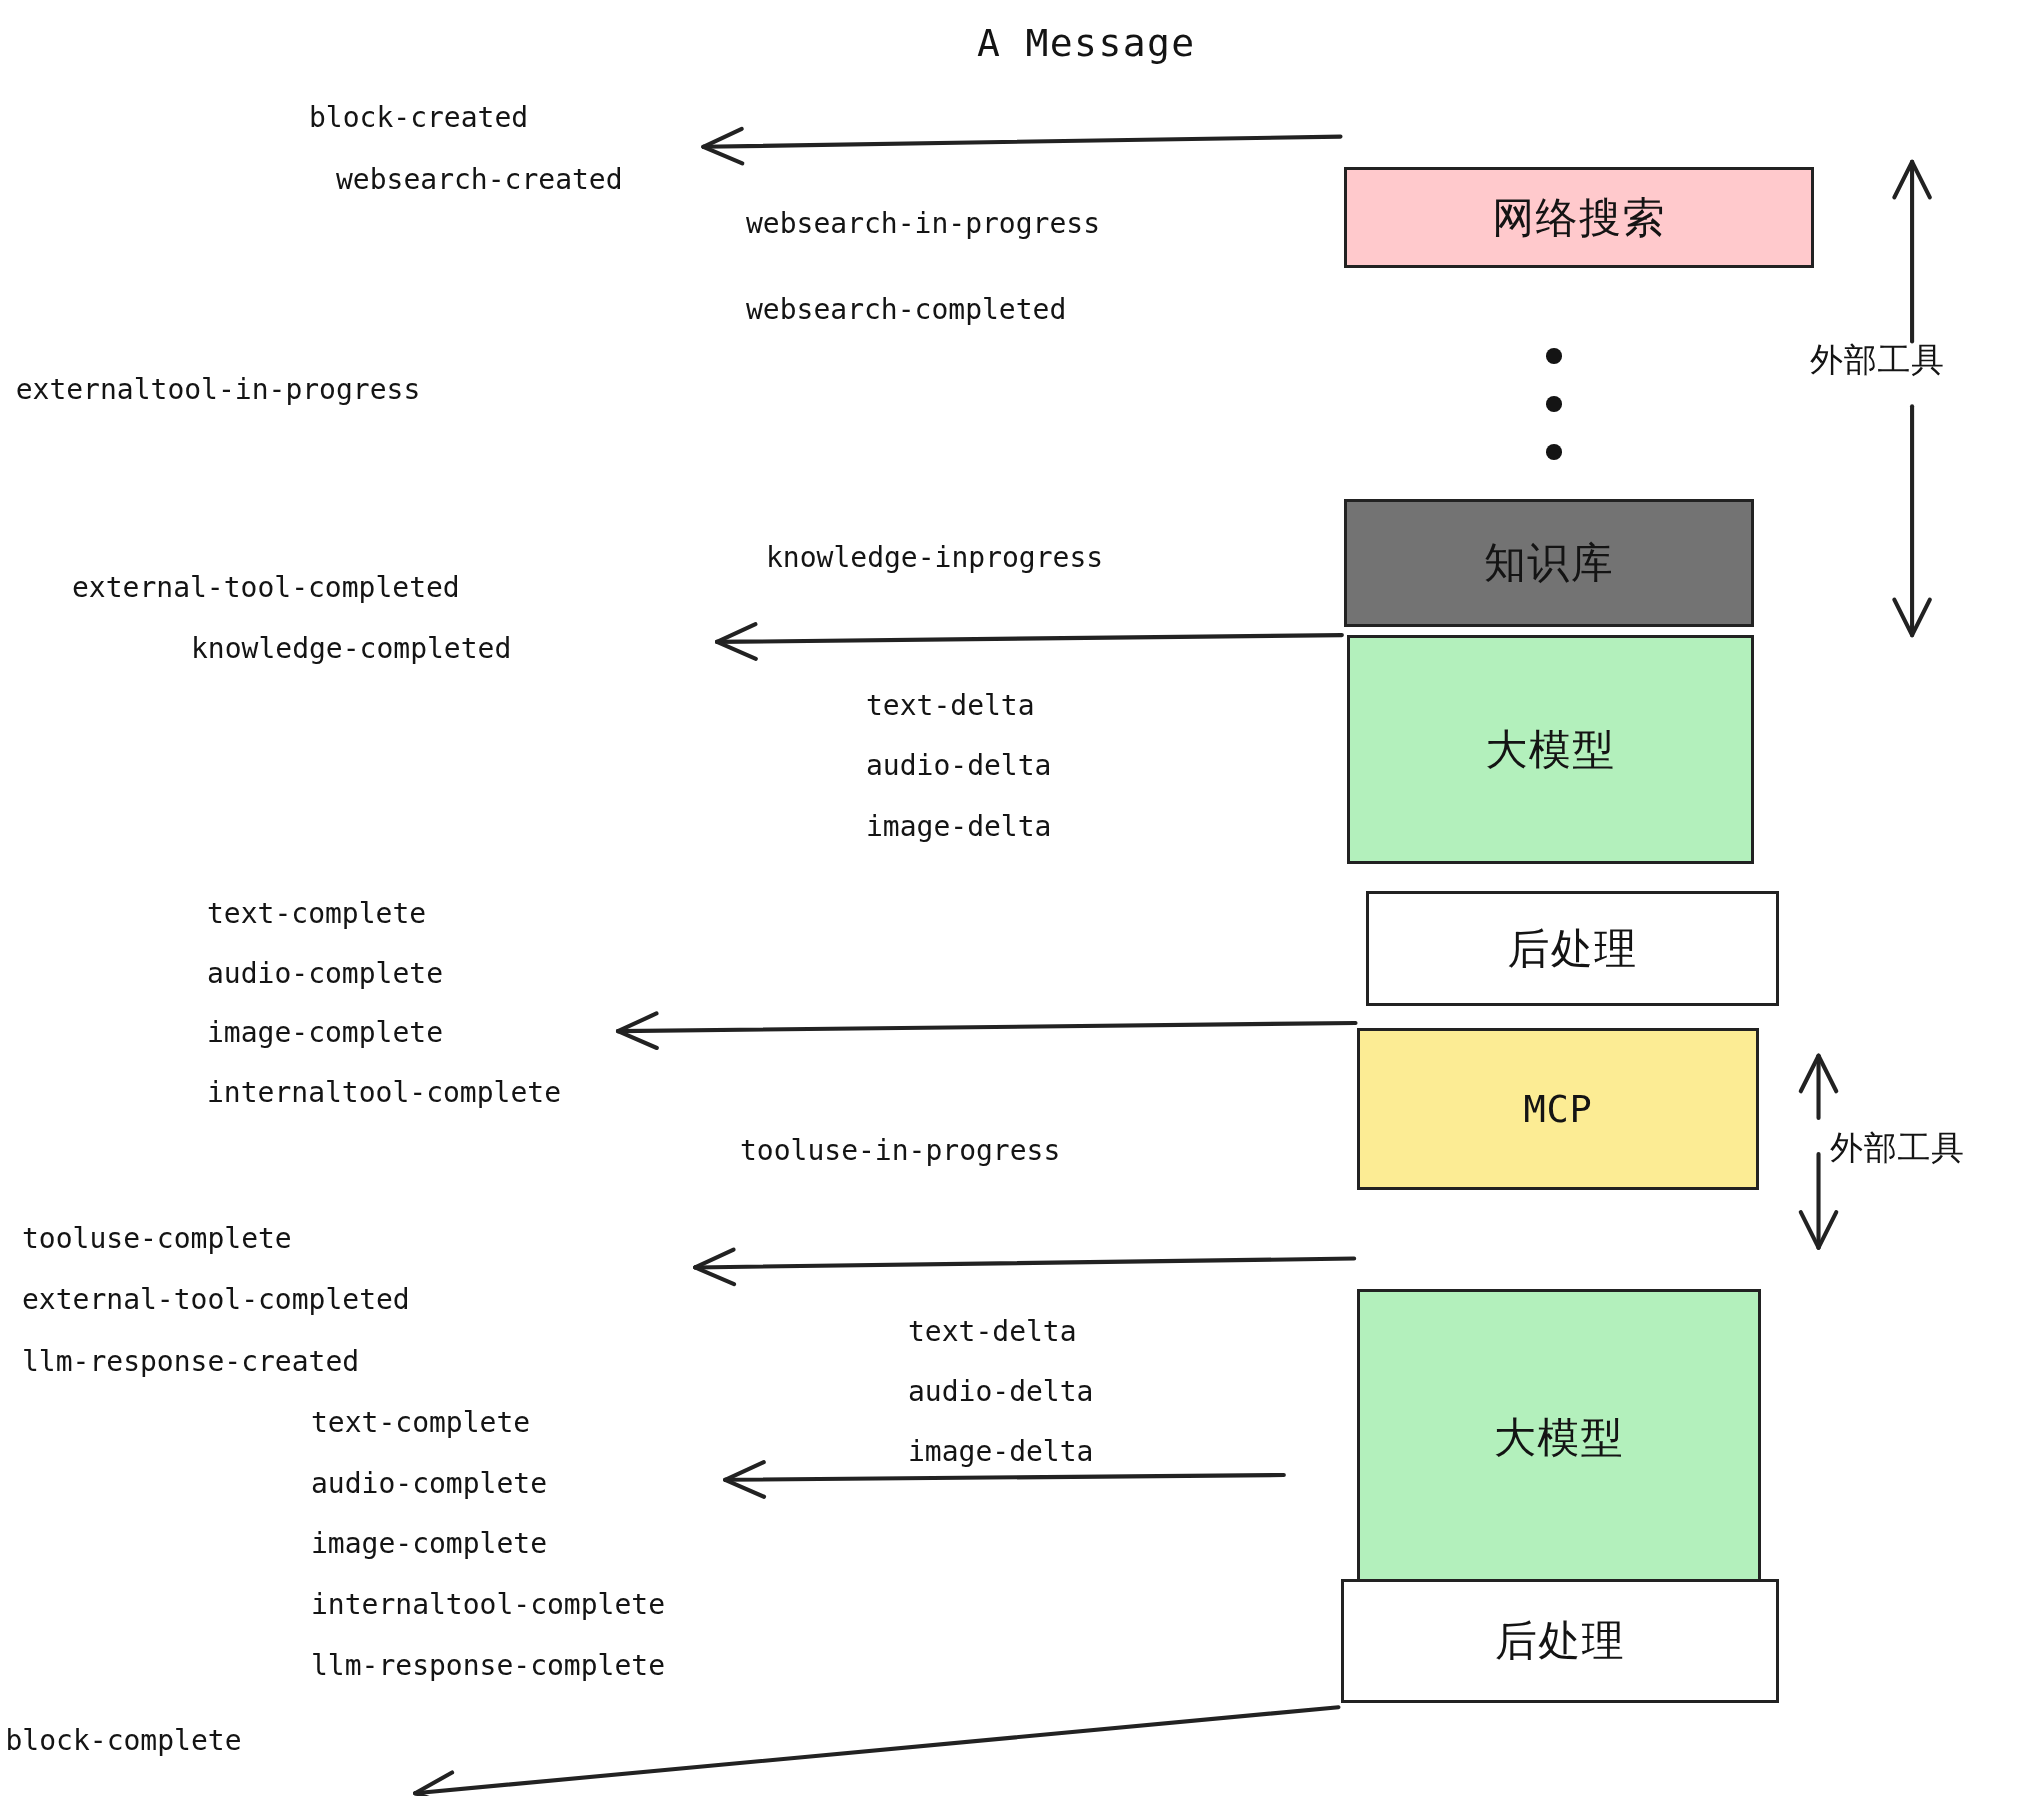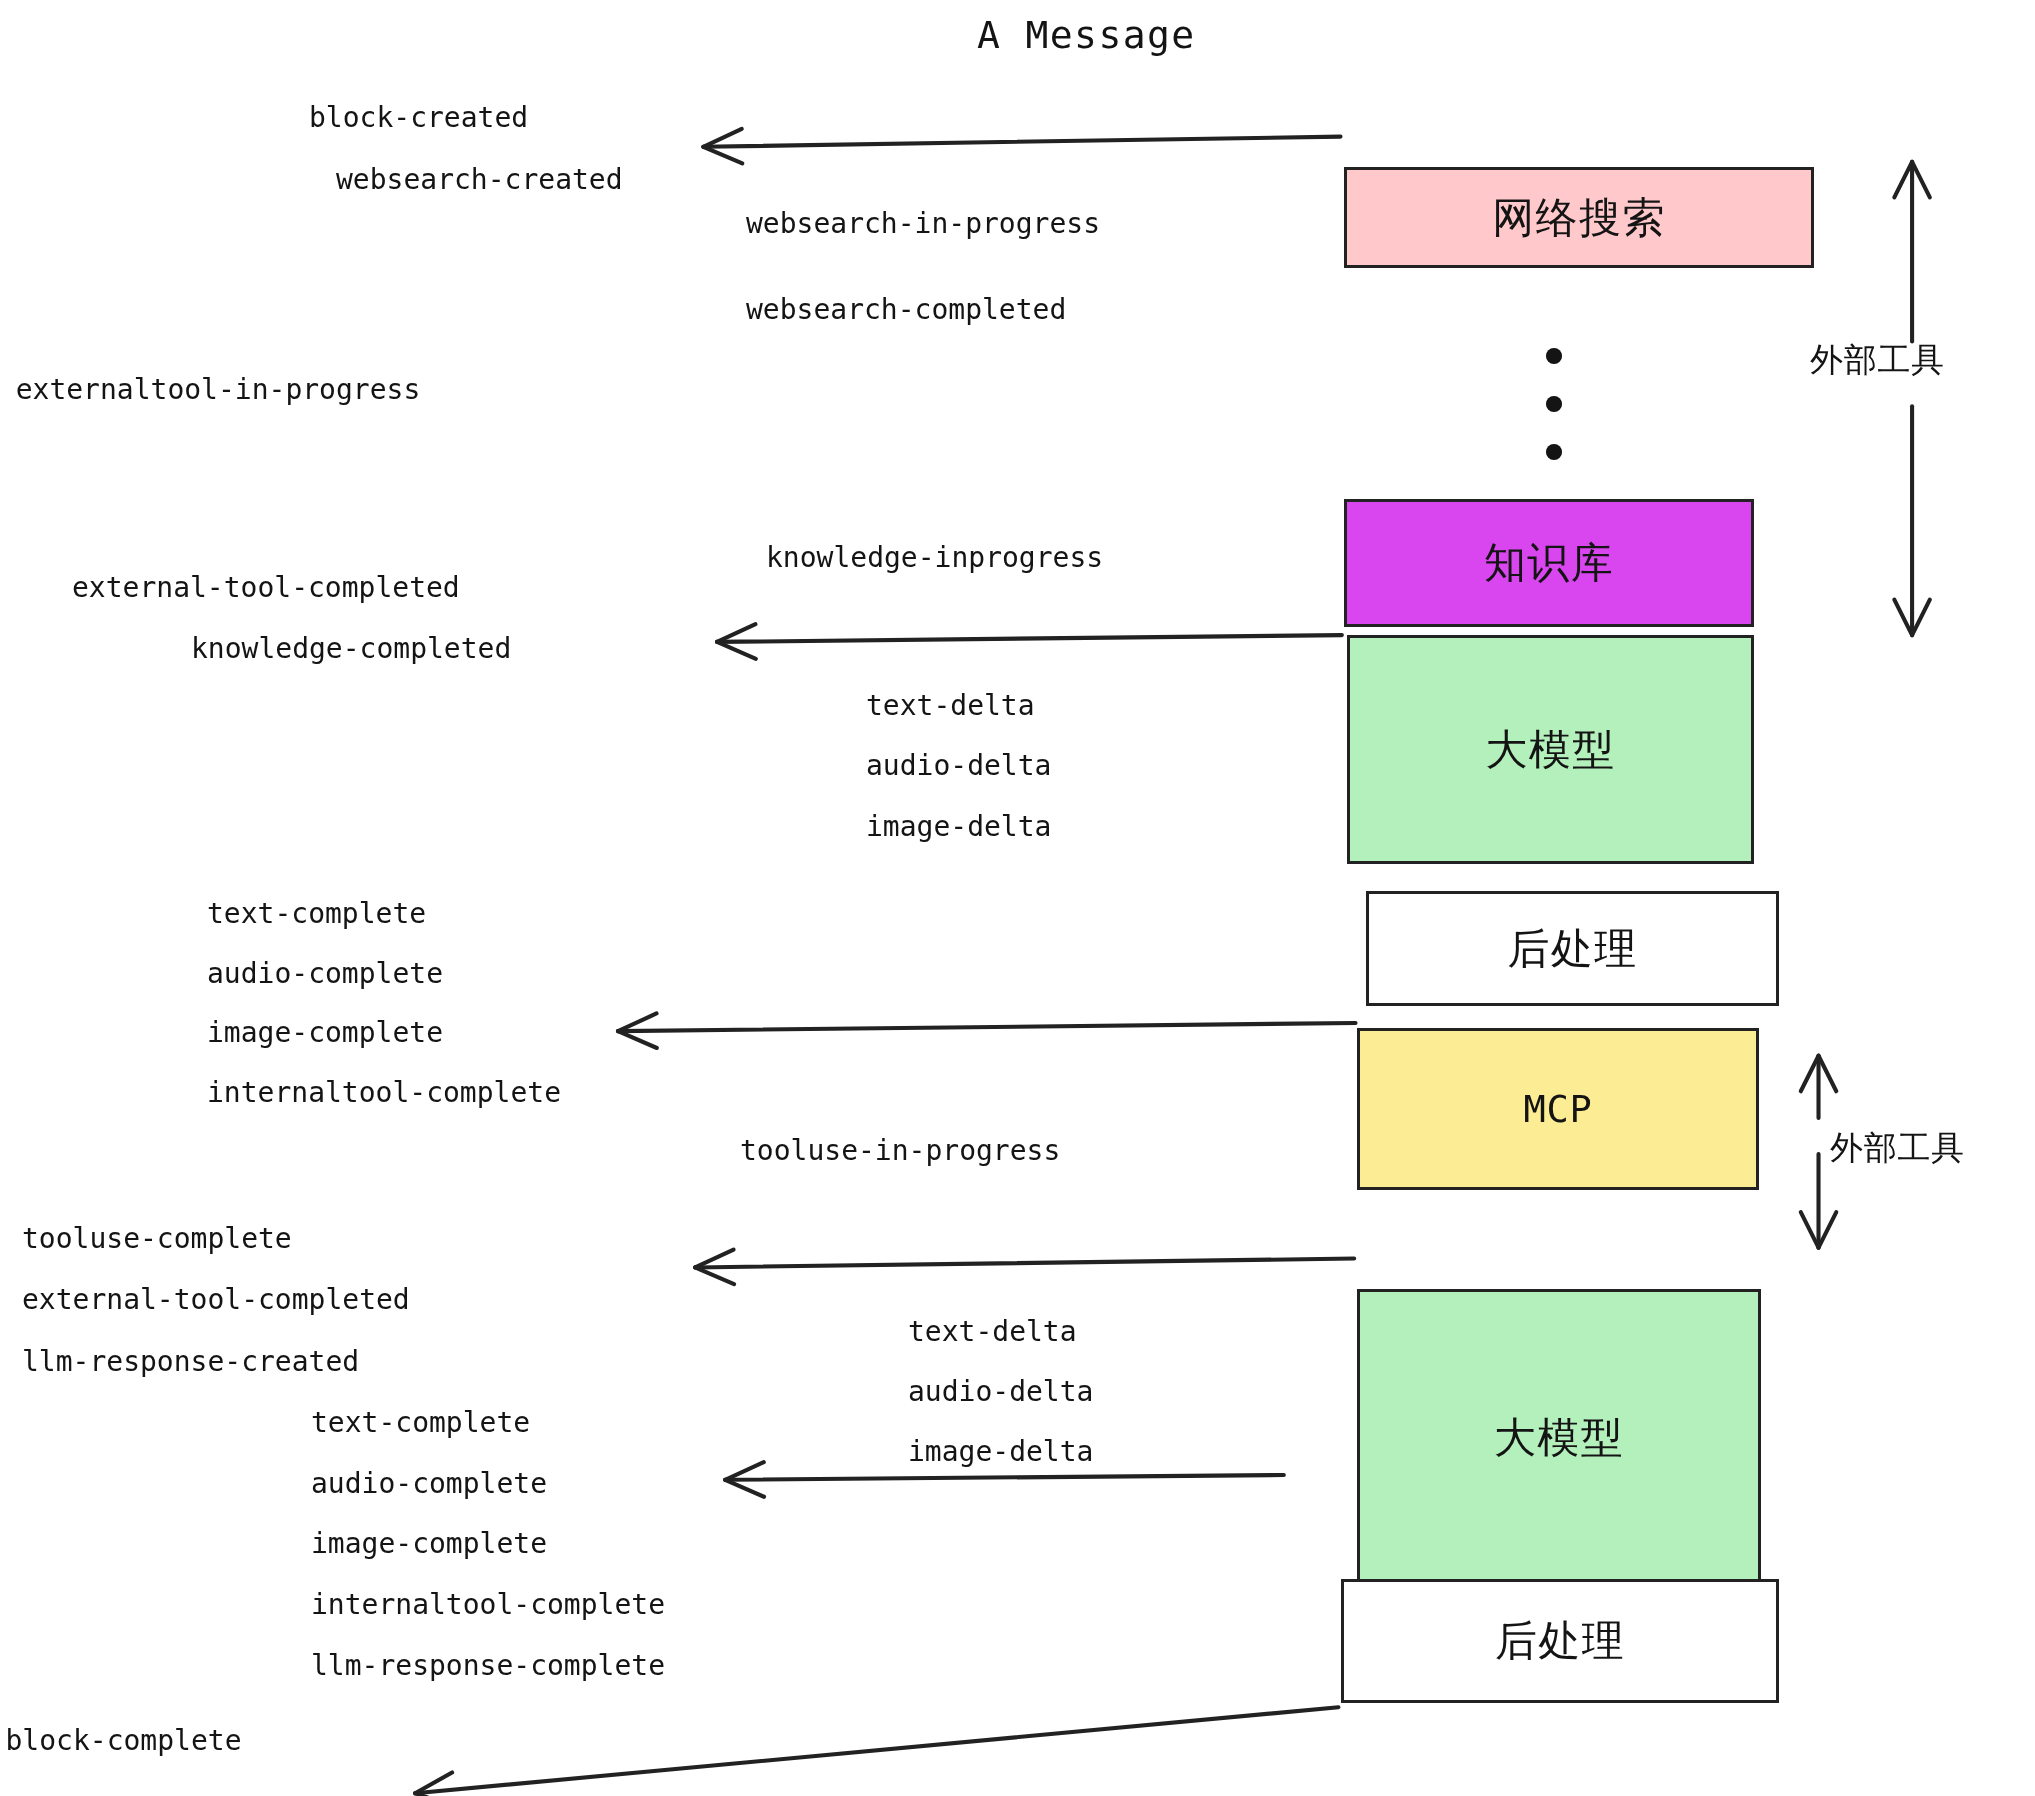--- a/index.html
+++ b/index.html
@@ -64,27 +64,27 @@
     width:15.7px;height:15.7px;border-radius:50%;
     background:#141414;
   }
   svg.ov{position:absolute;left:0;top:0;width:2035px;height:1796px;pointer-events:none;}
 </style>
 </head>
 <body>
 
 <div id="stage">
 
-  <div class="title" style="left:977px;top:13px;">A Message</div>
+  <div class="title" style="left:977px;top:21px;">A Message</div>
 
   <div id="boxes-layer">
       <div class="box" style="left: 1344px; top: 167px; width: 470px; height: 101px; background: rgb(255, 201, 204); border-color: rgb(34, 34, 34);">
         <span class="lbl">网络搜索</span>
       </div>
-      <div class="box" style="left: 1344px; top: 499px; width: 410px; height: 128px; background: #d946ef; border-color: rgb(34, 34, 34);">
+      <div class="box" style="left: 1344px; top: 499px; width: 410px; height: 128px; background: #737373; border-color: rgb(34, 34, 34);">
         <span class="lbl">知识库</span>
       </div>
       <div class="box" style="left: 1347px; top: 635px; width: 407px; height: 229px; background: rgb(179, 240, 188); border-color: rgb(34, 34, 34);">
         <span class="lbl">大模型</span>
       </div>
       <div class="box" style="left: 1366px; top: 891px; width: 413px; height: 115px; background: rgb(255, 255, 255); border-color: rgb(34, 34, 34);">
         <span class="lbl">后处理</span>
       </div>
       <div class="box" style="left: 1357px; top: 1028px; width: 402px; height: 162px; background: rgb(252, 236, 148); border-color: rgb(34, 34, 34);">
         <span class="lbl mono">MCP</span>

